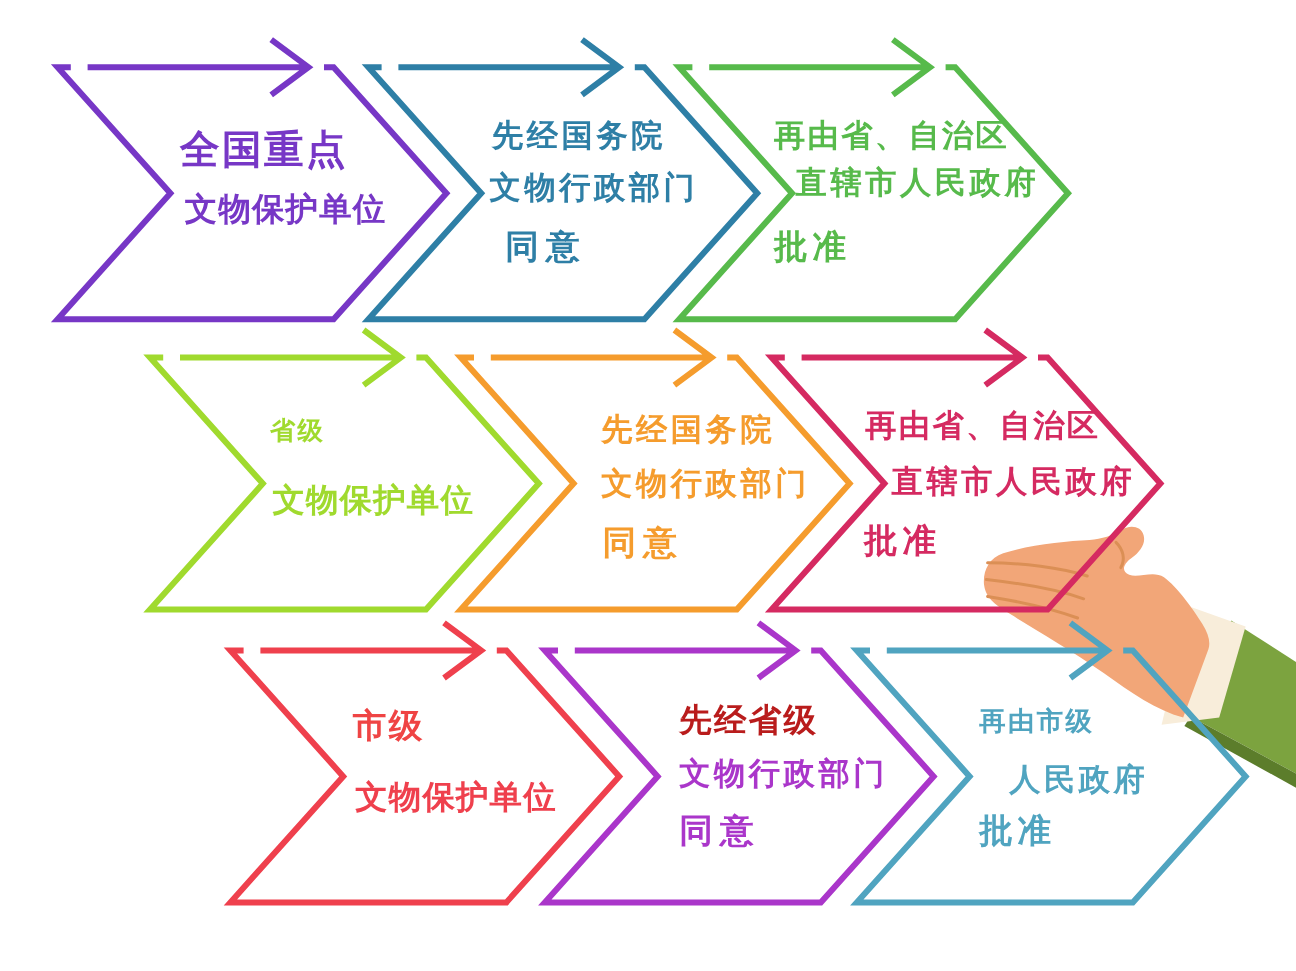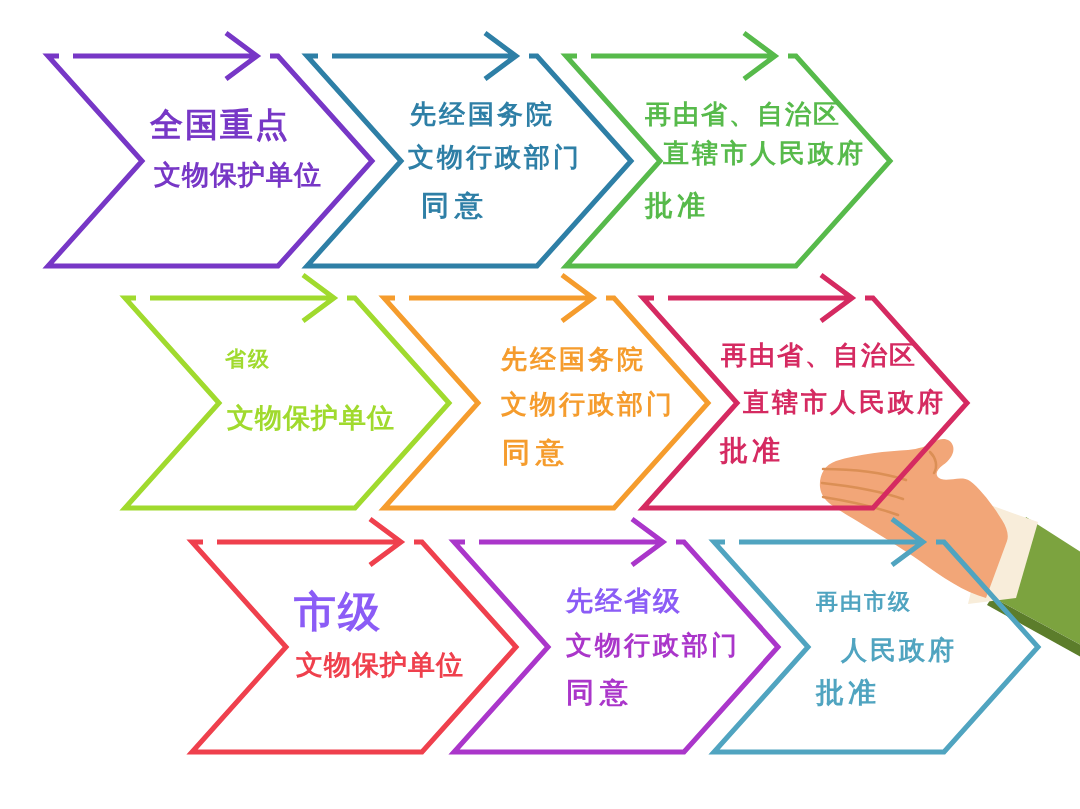--- a/index.html
+++ b/index.html
@@ -76,23 +76,23 @@
   <div class="txt" style="left: 227px; top: 404px; font-size: 27px; letter-spacing: 1px; color: rgb(160, 218, 46);">文物保护单位</div>
 
   <div class="txt" style="left: 501px; top: 346px; font-size: 26px; letter-spacing: 3px; color: rgb(245, 156, 45);">先经国务院</div>
   <div class="txt" style="left: 501px; top: 391px; font-size: 26px; letter-spacing: 3px; color: rgb(245, 156, 45);">文物行政部门</div>
   <div class="txt" style="left: 502px; top: 439px; font-size: 28px; letter-spacing: 6px; color: rgb(245, 156, 45);">同意</div>
 
   <div class="txt" style="left: 721px; top: 342px; font-size: 26px; letter-spacing: 2px; color: rgb(213, 42, 97);">再由省、自治区</div>
   <div class="txt" style="left: 743px; top: 389px; font-size: 26px; letter-spacing: 3px; color: rgb(213, 42, 97);">直辖市人民政府</div>
   <div class="txt" style="left: 720px; top: 437px; font-size: 28px; letter-spacing: 4px; color: rgb(213, 42, 97);">批准</div>
 
-  <div class="txt" style="left: 294px; top: 591px; font-size: 42px; letter-spacing: 2px; color: #8b5cf6;">市级</div>
+  <div class="txt" style="left: 294px; top: 591px; font-size: 28px; letter-spacing: 2px; color: #ef4444;">市级</div>
   <div class="txt" style="left: 296px; top: 651px; font-size: 27px; letter-spacing: 1px; color: rgb(239, 64, 77);">文物保护单位</div>
 
-  <div class="txt" style="left: 566px; top: 587px; font-size: 27px; letter-spacing: 2px; color: #8b5cf6;">先经省级</div>
+  <div class="txt" style="left: 566px; top: 587px; font-size: 27px; letter-spacing: 2px; color: #b91c1c;">先经省级</div>
   <div class="txt" style="left: 566px; top: 632px; font-size: 26px; letter-spacing: 3px; color: rgb(170, 54, 202);">文物行政部门</div>
   <div class="txt" style="left: 566px; top: 679px; font-size: 28px; letter-spacing: 6px; color: rgb(170, 54, 202);">同意</div>
 
   <div class="txt" style="left: 816px; top: 591px; font-size: 22px; letter-spacing: 2px; color: rgb(80, 164, 192);">再由市级</div>
   <div class="txt" style="left: 841px; top: 637px; font-size: 26px; letter-spacing: 3px; color: rgb(80, 164, 192);">人民政府</div>
   <div class="txt" style="left: 816px; top: 679px; font-size: 28px; letter-spacing: 4px; color: rgb(80, 164, 192);">批准</div>
 </div>
 
 </body></html>

